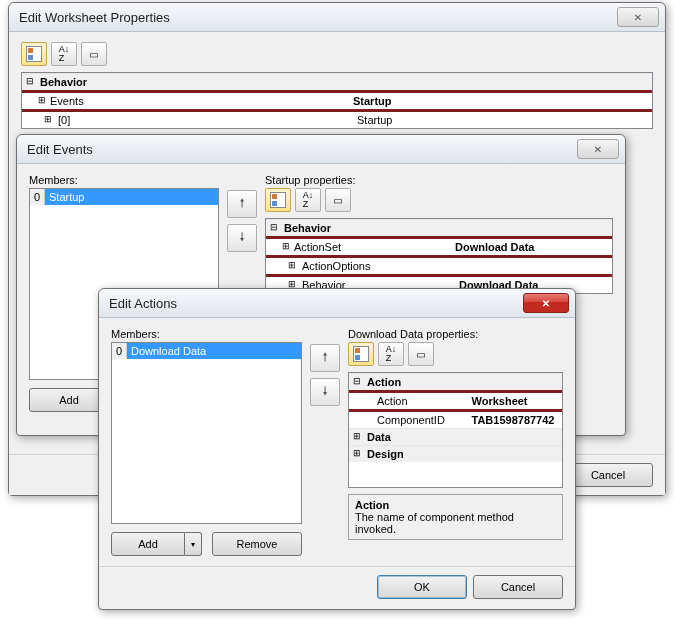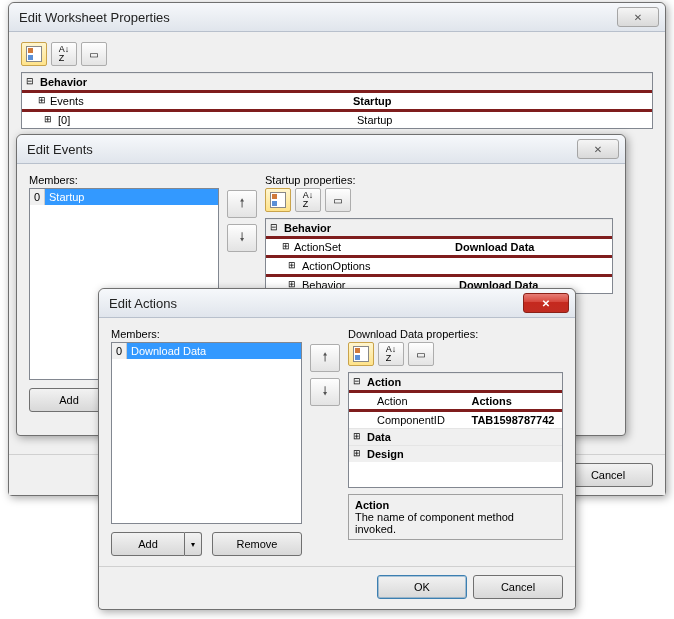--- a/index.html
+++ b/index.html
@@ -370,21 +370,21 @@
             <span class="az-icon">A↓<br>Z</span>
           </div>
         <div class="tbtn">
             <span>▭</span>
           </div>
       </div>
       <div class="prop-grid" style="flex:0 0 auto; height:114px;">
         <div class="pg-cat">Action</div>
         <div class="pg-row">
           <div class="pg-name">Action</div>
-          <div class="pg-val">Actions</div>
+          <div class="pg-val">Worksheet</div>
         </div>
         <div class="pg-row">
           <div class="pg-name">ComponentID</div>
           <div class="pg-val">TAB1598787742</div>
         </div>
         <div class="pg-cat plus">Data</div>
         <div class="pg-cat plus">Design</div>
         <div style="height:20px;"></div>
       </div>
       <div class="desc-box">

